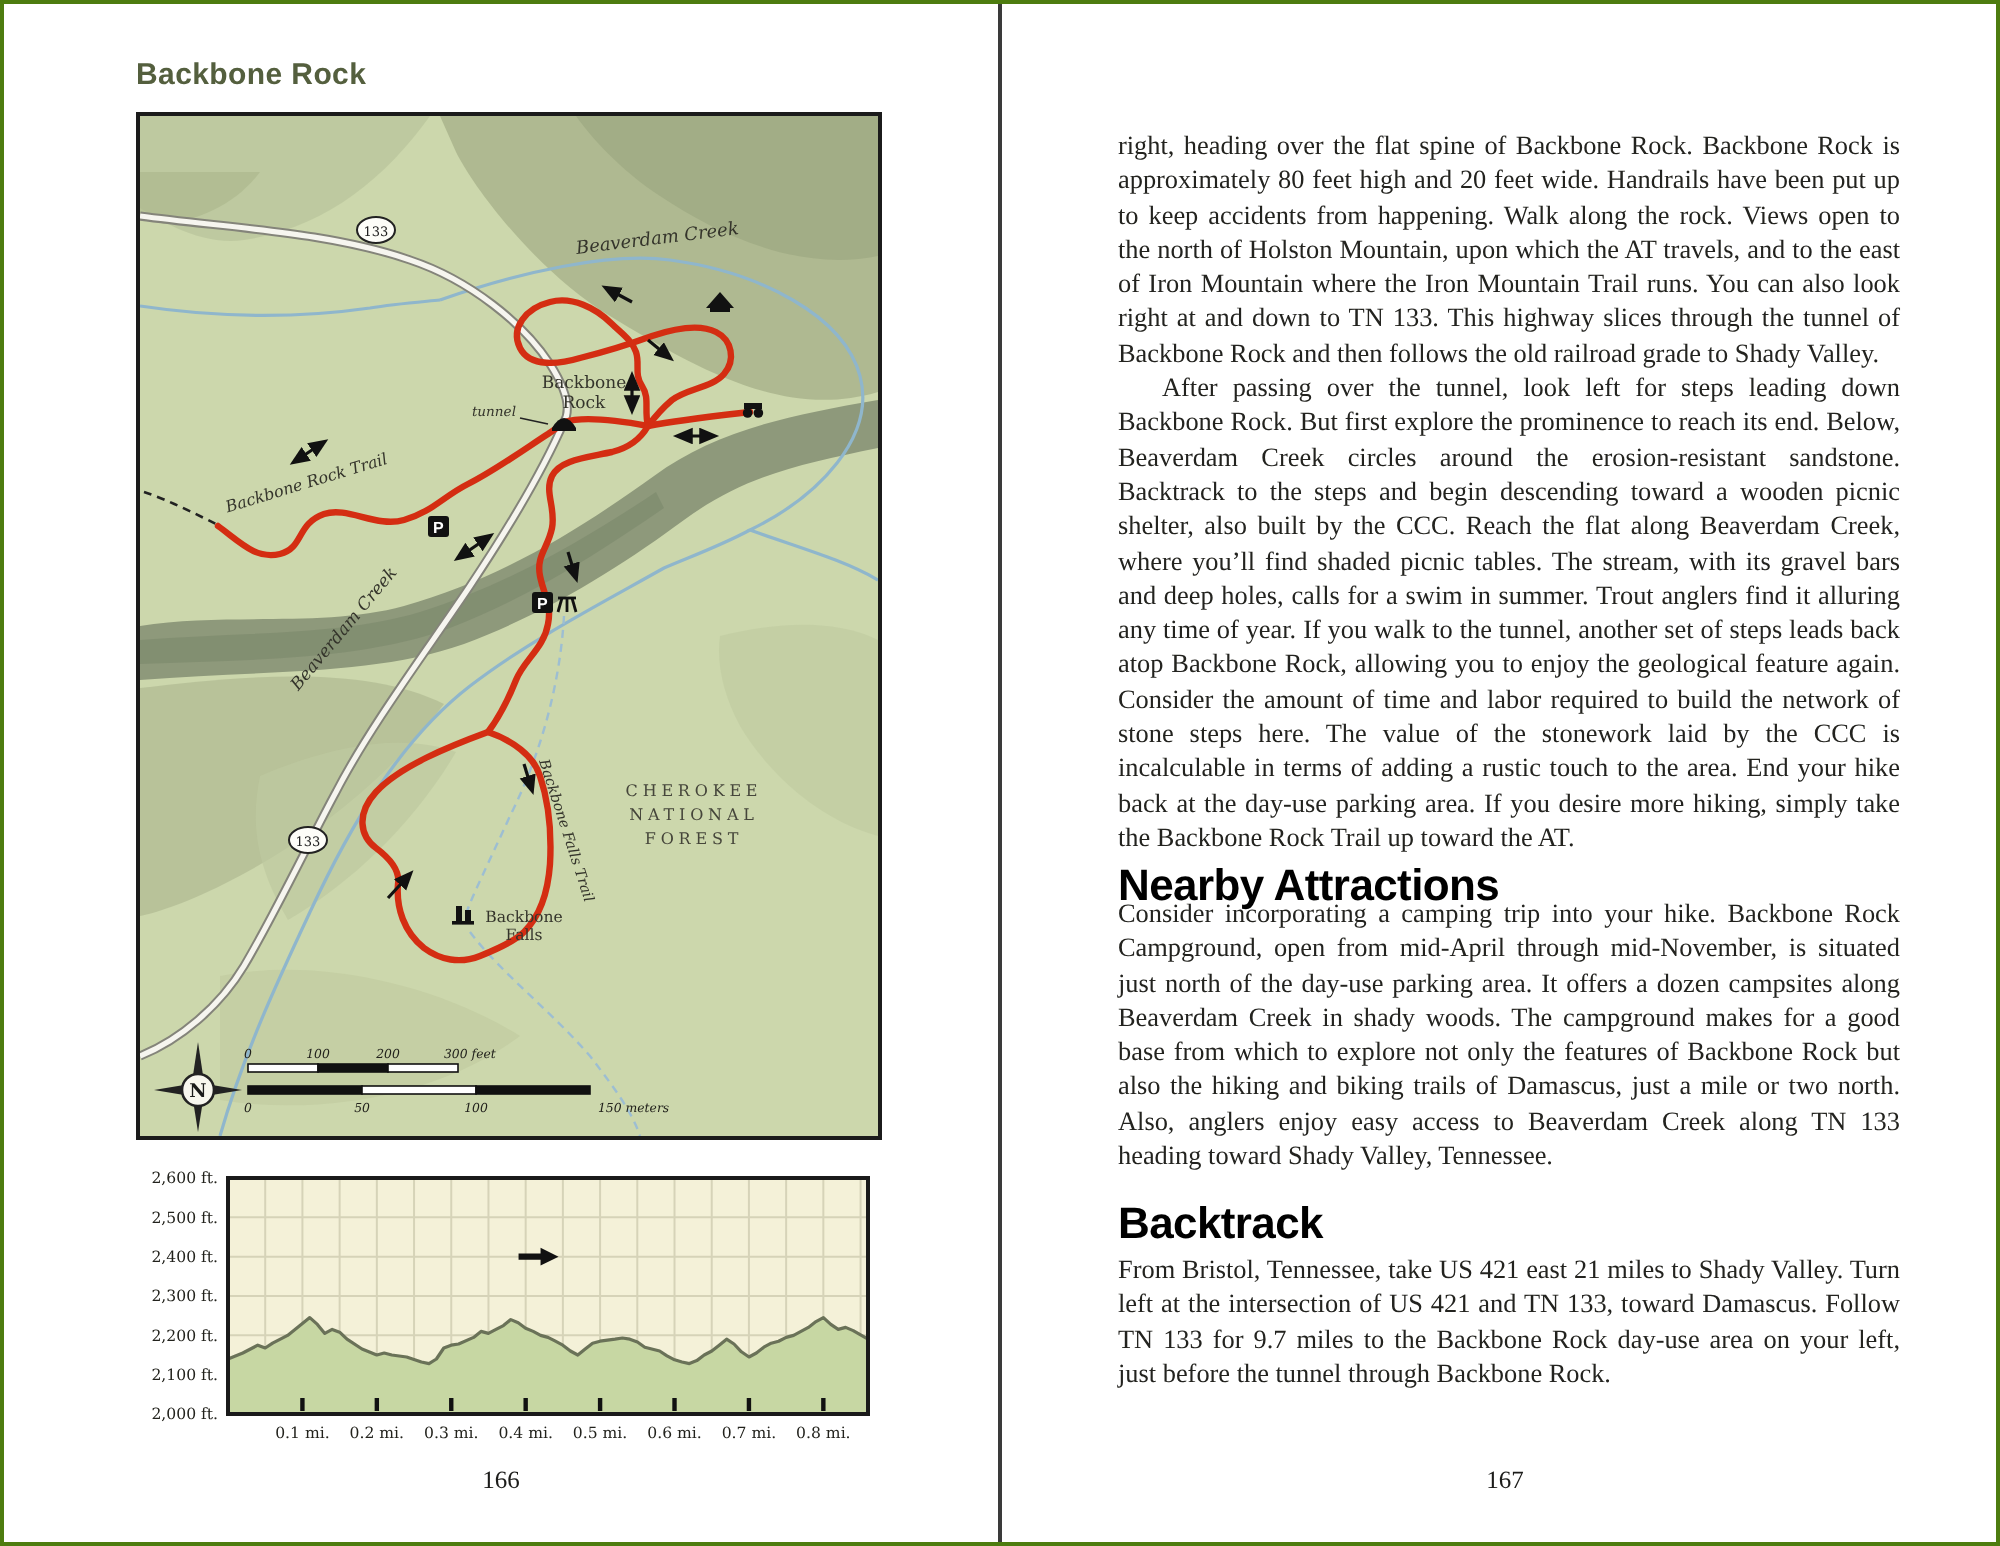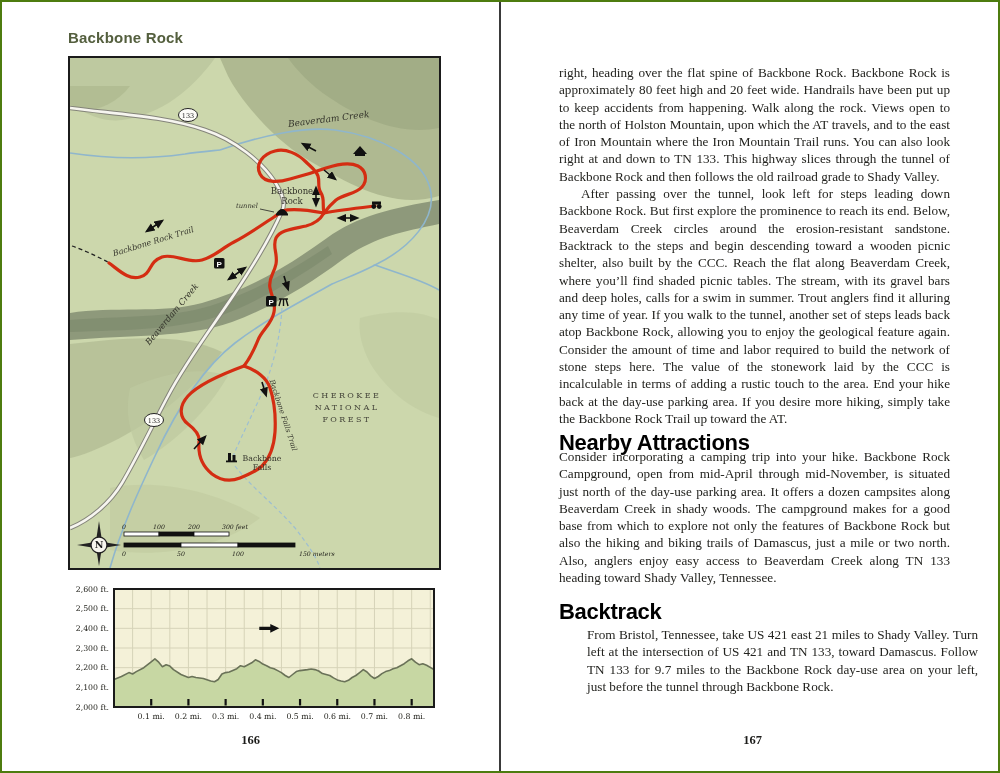--- a/index.html
+++ b/index.html
@@ -7,21 +7,21 @@
     border:2px solid #4d7c0f;box-sizing:border-box;overflow:hidden;
     font-family:"Liberation Serif",serif;color:#23231f;}
   #gutter{position:absolute;left:497px;top:0;width:2px;height:773px;background:#3a3a3a;}
   
   #map-title{position:absolute;left:66px;top:27px;font-family:"Liberation Sans",sans-serif;
     font-weight:bold;font-size:15px;letter-spacing:.2px;color:#545f3e;}
   #map-frame{position:absolute;left:66px;top:54px;width:369px;height:510px;
     border:2.5px solid #1b1b1b;box-sizing:content-box;background:#ccd7ac;}
   #map-frame svg{display:block;}
   #elev-wrap{position:absolute;left:55px;top:582px;width:385px;height:140px;}
-  .pagenum{position:absolute;top:731px;font-weight:bold;font-size:12.5px;color:#1c1c1a;}
+  .pagenum{position:absolute;top:731px;font-weight:normal;font-size:12.5px;color:#1c1c1a;}
   #pagenum-left{left:0;width:497px;text-align:center;}
   #pagenum-right{left:501px;width:499px;text-align:center;}
   
   #rp-header{position:absolute;left:557px;top:37px;width:391px;text-align:right;
     font-size:10.5px;color:#23231f;}
   #rp-header .runcaps{letter-spacing:1.6px;}
   #rp-header .runtitle{font-weight:bold;letter-spacing:.2px;}
   .bodyblock{position:absolute;left:557px;width:391px;text-align:justify;
     font-size:13.2px;line-height:17.3px;color:#23231f;font-family:Liberation Serif, serif;}
   .bodyblock p{margin:0;}
@@ -252,18 +252,18 @@
     <p>right, heading over the flat spine of Backbone Rock. Backbone Rock is approximately 80 feet high and 20 feet wide. Handrails have been put up to keep accidents from happening. Walk along the rock. Views open to the north of Holston Mountain, upon which the AT travels, and to the east of Iron Mountain where the Iron Mountain Trail runs. You can also look right at and down to TN 133. This highway slices through the tunnel of Backbone Rock and then follows the old railroad grade to Shady Valley.</p>
     <p class="indent">After passing over the tunnel, look left for steps leading down Backbone Rock. But first explore the prominence to reach its end. Below, Beaverdam Creek circles around the erosion-resistant sandstone. Backtrack to the steps and begin descending toward a wooden picnic shelter, also built by the CCC. Reach the flat along Beaverdam Creek, where you’ll find shaded picnic tables. The stream, with its gravel bars and deep holes, calls for a swim in summer. Trout anglers find it alluring any time of year. If you walk to the tunnel, another set of steps leads back atop Backbone Rock, allowing you to enjoy the geological feature again. Consider the amount of time and labor required to build the network of stone steps here. The value of the stonework laid by the CCC is incalculable in terms of adding a rustic touch to the area. End your hike back at the day-use parking area. If you desire more hiking, simply take the Backbone Rock Trail up toward the AT.</p>
   </div>
 
   <div class="secheading" style="top:428px;">Nearby Attractions</div>
   <div class="bodyblock" style="top:446px;">
     <p>Consider incorporating a camping trip into your hike. Backbone Rock Campground, open from mid-April through mid-November, is situated just north of the day-use parking area. It offers a dozen campsites along Beaverdam Creek in shady woods. The campground makes for a good base from which to explore not only the features of Backbone Rock but also the hiking and biking trails of Damascus, just a mile or two north. Also, anglers enjoy easy access to Beaverdam Creek along TN 133 heading toward Shady Valley, Tennessee.</p>
   </div>
 
   <div class="secheading" style="top:597px;">Backtrack</div>
-  <div class="bodyblock" style="top:624px;margin-left:28px;">
+  <div class="bodyblock" style="top:624px;">
     <p>From Bristol, Tennessee, take US 421 east 21 miles to Shady Valley. Turn left at the intersection of US 421 and TN 133, toward Damascus. Follow TN 133 for 9.7 miles to the Backbone Rock day-use area on your left, just before the tunnel through Backbone Rock.</p>
   </div>
 
   <div id="pagenum-right" class="pagenum">167</div>
 </div>
 
 </body></html>

